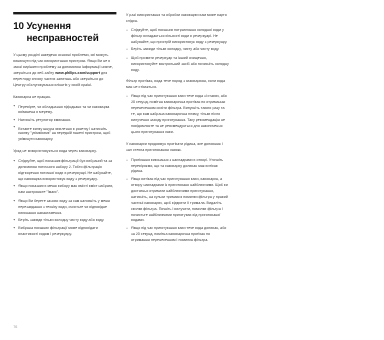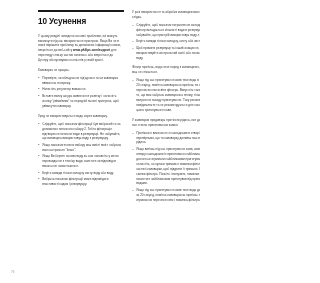--- a/index.html
+++ b/index.html
@@ -21,21 +21,20 @@
     background: #ffffff;
   }
   .columns {
     position: absolute;
     left: 11px;
     top: 10px;
     width: 180px;
     display: flex;
     gap: 8px;
     align-items: flex-start;
-    margin-left: 27px;
   }
   .col {
     width: 86px;
     flex: 0 0 86px;
   }
   .chapter-rule {
     width: 86px;
     height: 1.6px;
     background: #1a1a1a;
     margin: 0 0 5px 0;
@@ -109,20 +108,21 @@
 
 <div class="page">
 
   <div class="columns">
 
     <div class="col">
       <div class="chapter-rule"></div>
 
       <h1 class="chapter-title">
         <span>10 Усунення</span>
+        <span class="line2">несправностей</span>
       </h1>
 
       <p class="body-text"><span>У цьому розділі наведено основні проблеми, які можуть виникнути під час використання пристрою. Якщо Ви не в змозі вирішити проблему за допомогою інформації нижче, зверніться до веб-сайту </span><span class="bold-url">www.philips.com/support</span><span> для перегляду списку частих запитань або зверніться до Центру обслуговування клієнтів у своїй країні.</span></p>
 
       <p class="body-text tight">Кавоварка не працює.</p>
 
       <ul class="bullets dot">
         <li>Перевірте, чи обладнання під'єднано та чи кавоварка ввімкнена в мережу.</li>
         <li>Натисніть регулятор вмикання.</li>
         <li>Вставте вилку шнура живлення в розетку і натисніть кнопку "увімк/вимк" на передній панелі пристрою, щоб увімкнути кавоварку.</li>

